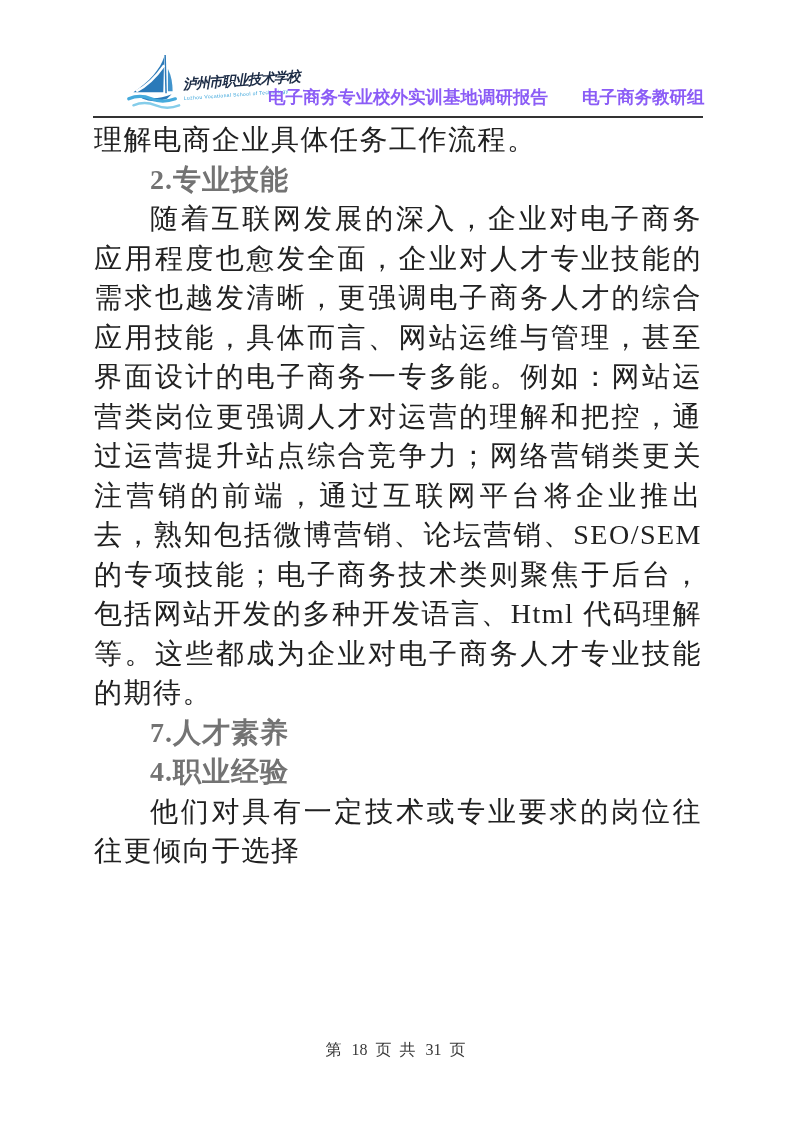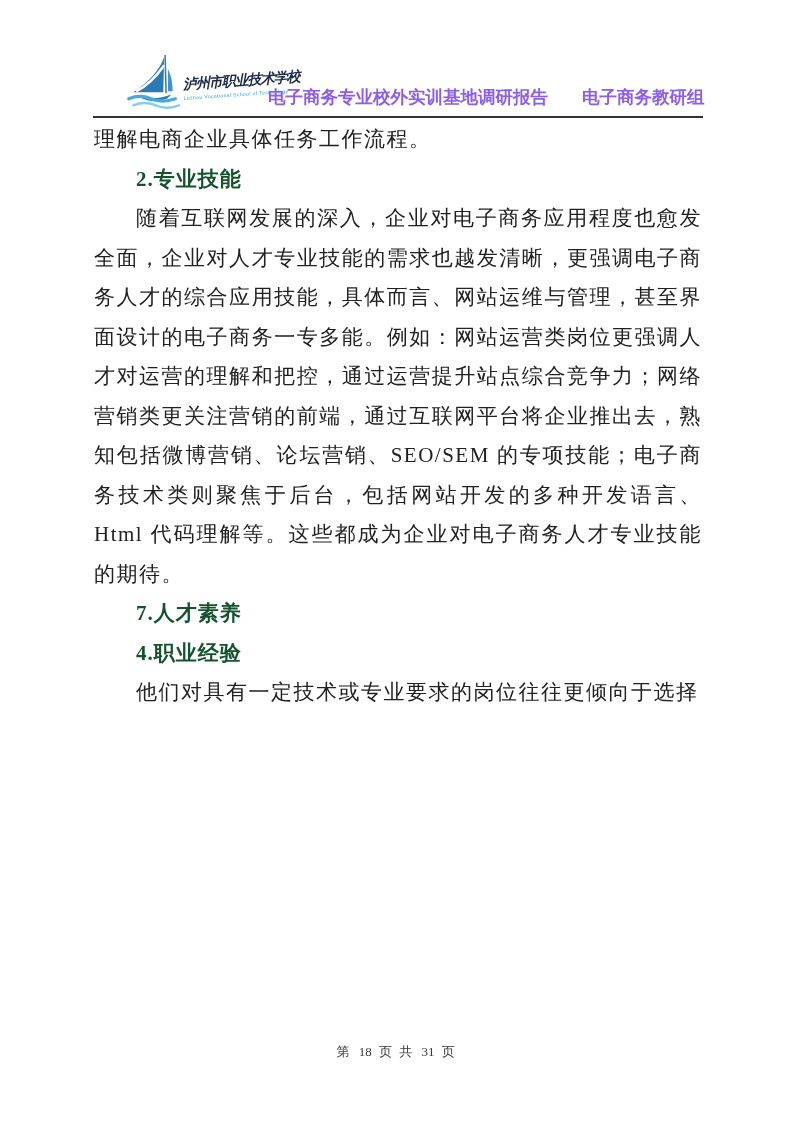--- a/index.html
+++ b/index.html
@@ -69,43 +69,43 @@
     color: #8b5cf6;
     white-space: nowrap;
   }
   .title-gap { display: inline-block; width: 34px; }
   
   .body-text {
     position: absolute;
     left: 94px;
     right: 91px;
     top: 120px;
-    font-size: 21px;
+    font-size: 28px;
     line-height: 39.5px;
     letter-spacing: 1.5px;
     color: #212121;
     text-align: justify;
   }
   .block { margin: 0; }
   .block.paragraph { text-indent: 2em; }
   .block.heading {
     text-indent: 2em;
     font-weight: 700;
-    color: #14532d;
+    color: #737373;
     letter-spacing: 1px;
     text-align: left;
   }
   
   .footer {
     position: absolute;
     left: 0;
     right: 0;
     bottom: 60px;
     text-align: center;
-    font-size: 13px;
+    font-size: 16px;
     color: #3a3a3a;
     letter-spacing: 2px;
   }
   .footer .num {
     font-family: "Liberation Serif", serif;
     letter-spacing: 0;
     padding: 0 2px;
   }
 </style>
 </head>

